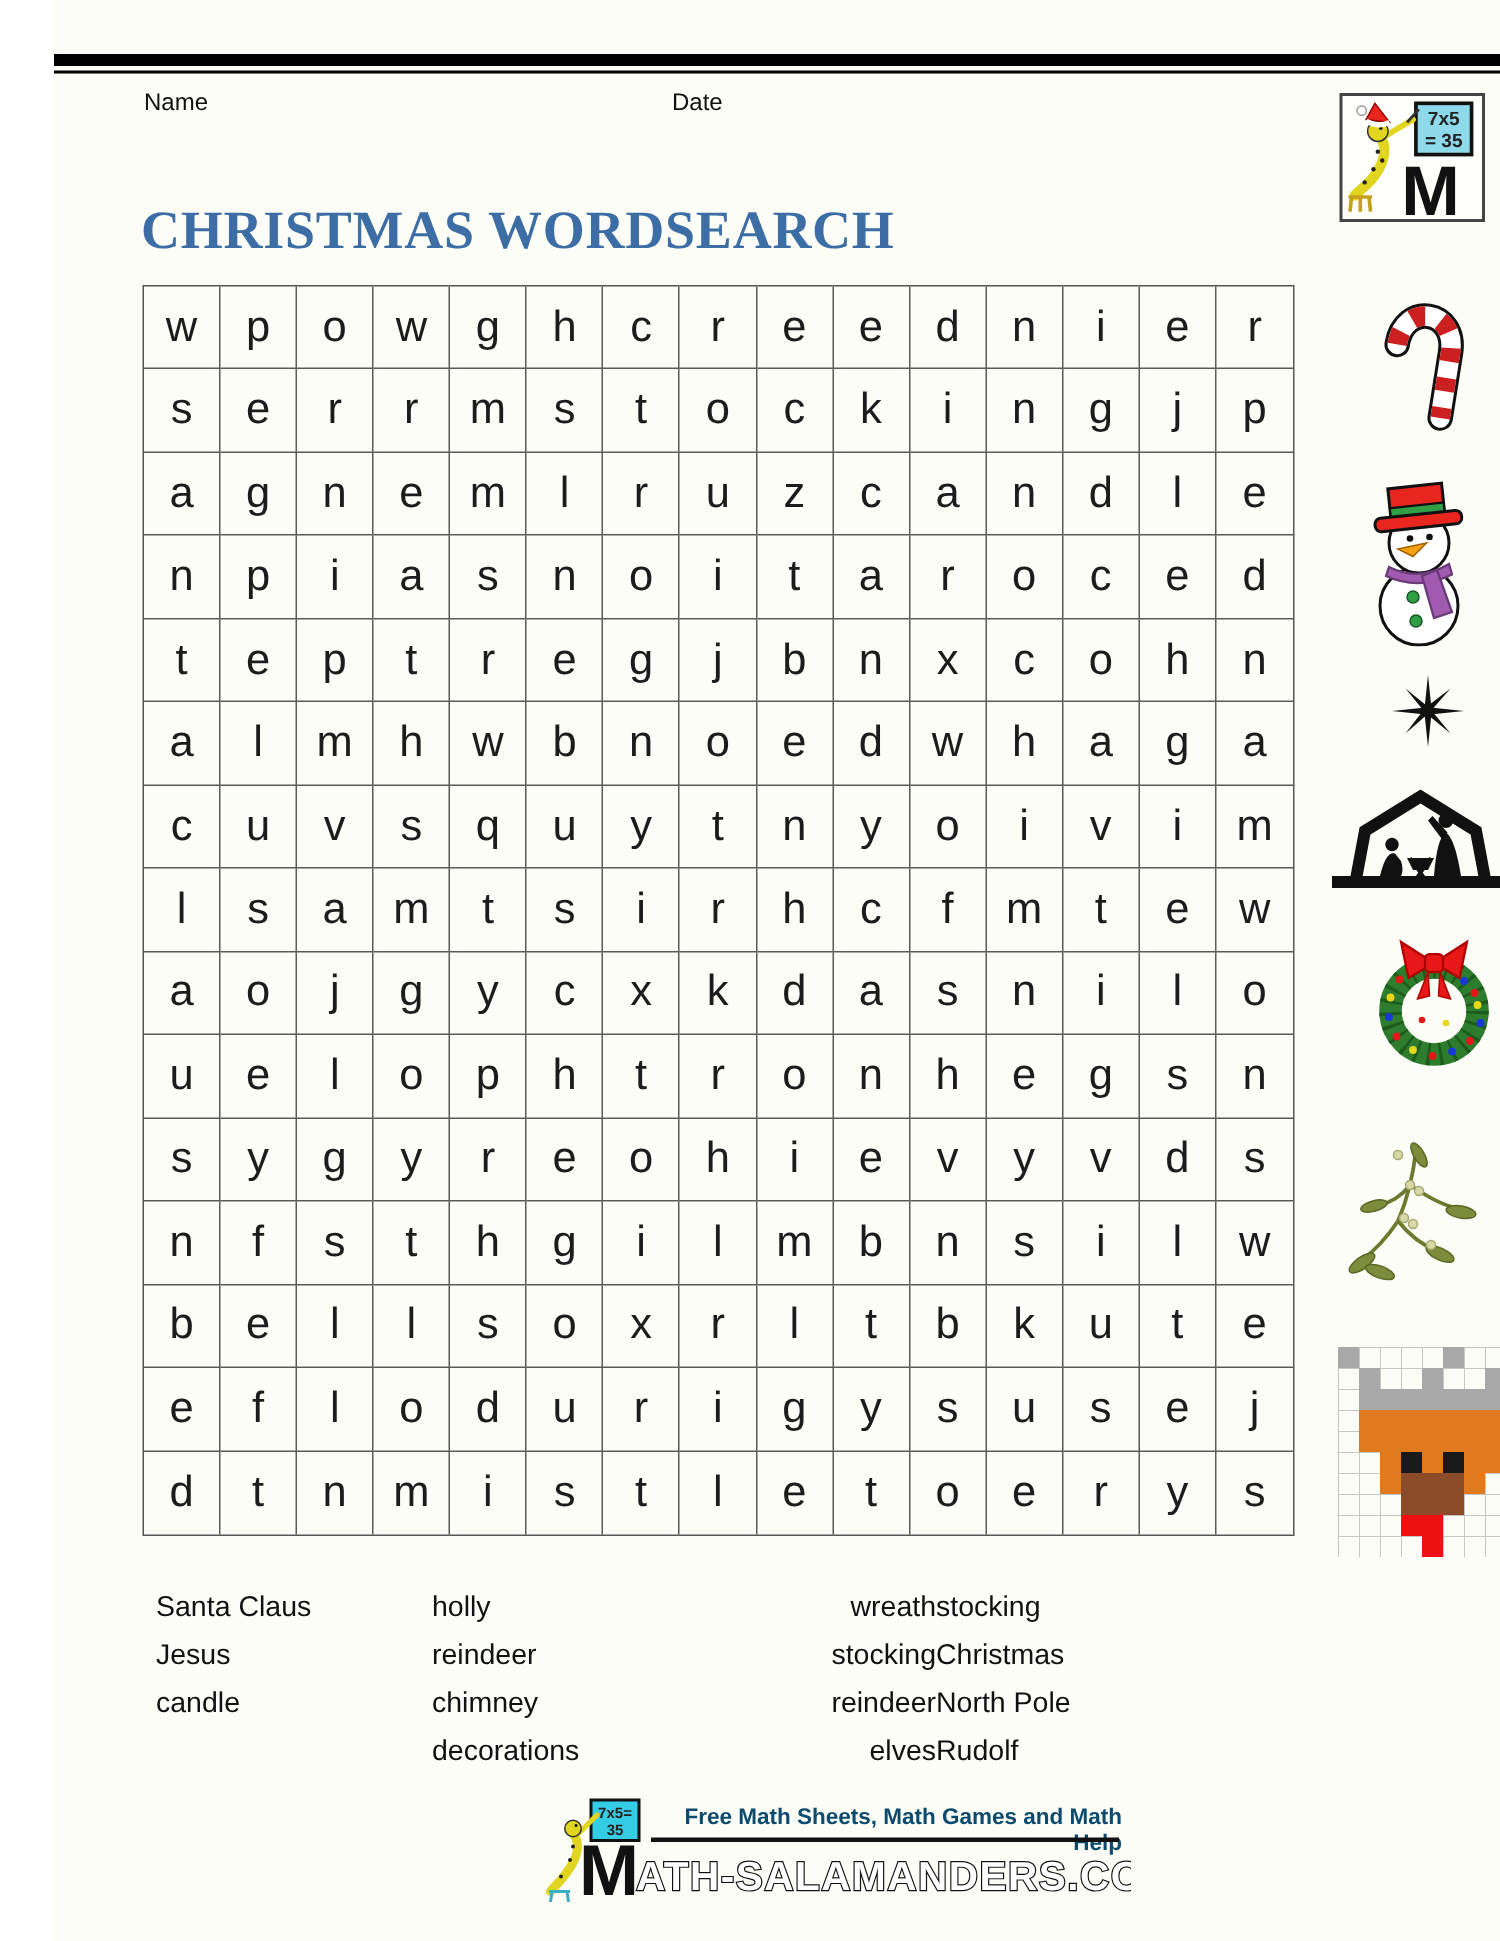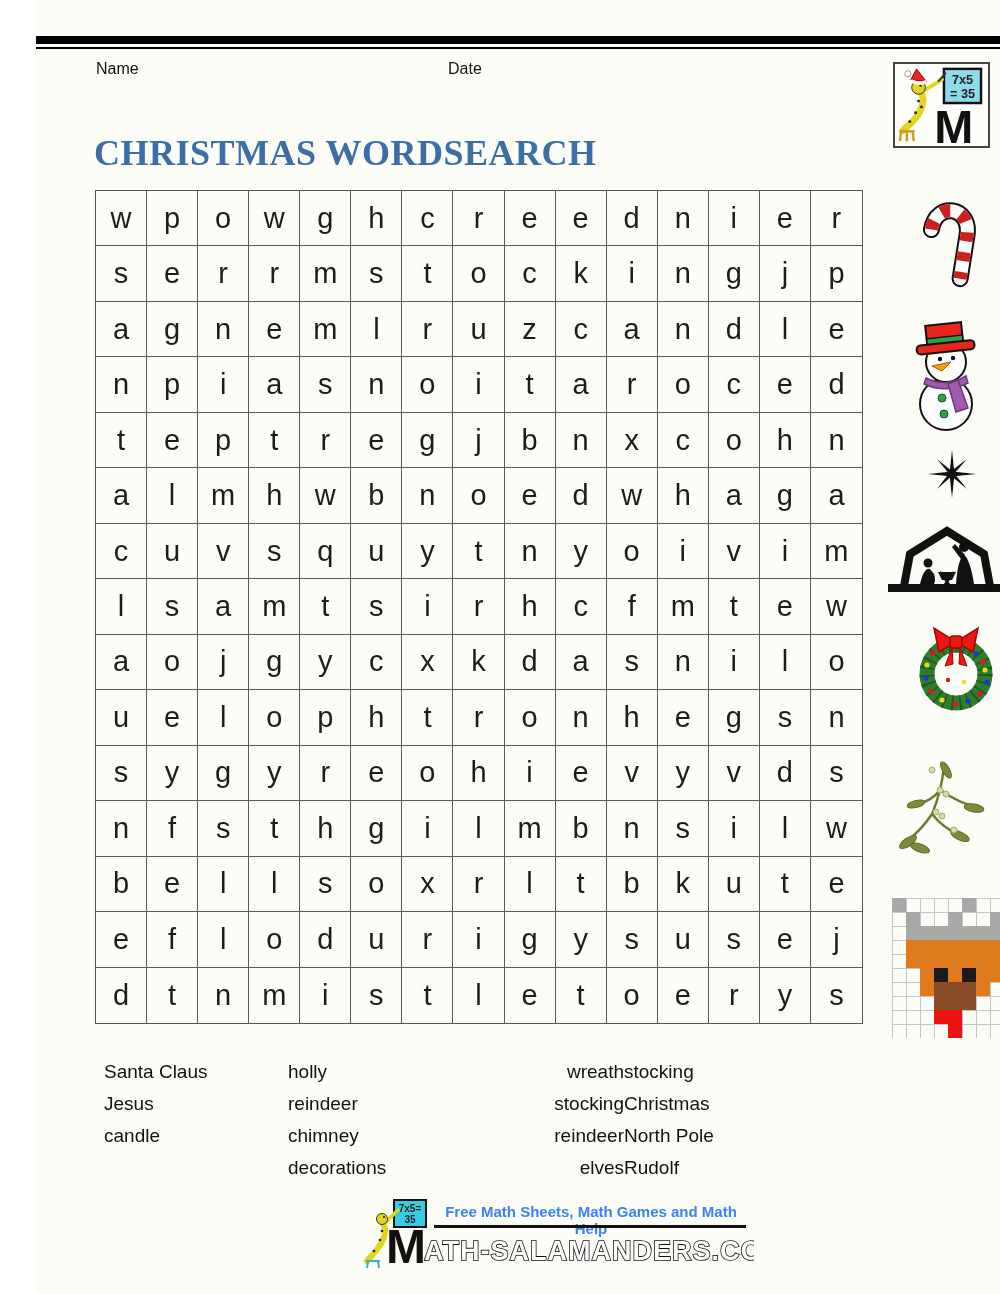--- a/index.html
+++ b/index.html
@@ -46,21 +46,21 @@
   .pixel-reindeer {
     position:absolute; left:856px; top:898px; width:140px; height:140px;
     display:grid; grid-template-columns:repeat(10,14px); grid-template-rows:repeat(10,14px);
     background-image:
       repeating-linear-gradient(to right, #c6c6c6 0 1px, transparent 1px 14px),
       repeating-linear-gradient(to bottom, #c6c6c6 0 1px, transparent 1px 14px);
   }
   .px { width:14px; height:14px; }
   .footer-tagline {
     position:absolute; left:398px; top:1203px; width:314px;
-    text-align:center; font-size:15px; font-weight:bold; color:#3b82f6;
+    text-align:right; font-size:15px; font-weight:bold; color:#0c4a6e;
   }
   .footer-divider { position:absolute; left:398px; top:1225px; width:312px; height:3px; background:#111; }
 </style>
 </head>
 <body>
 
 <div class="page">
 
   <div class="top-bar"></div>
 

